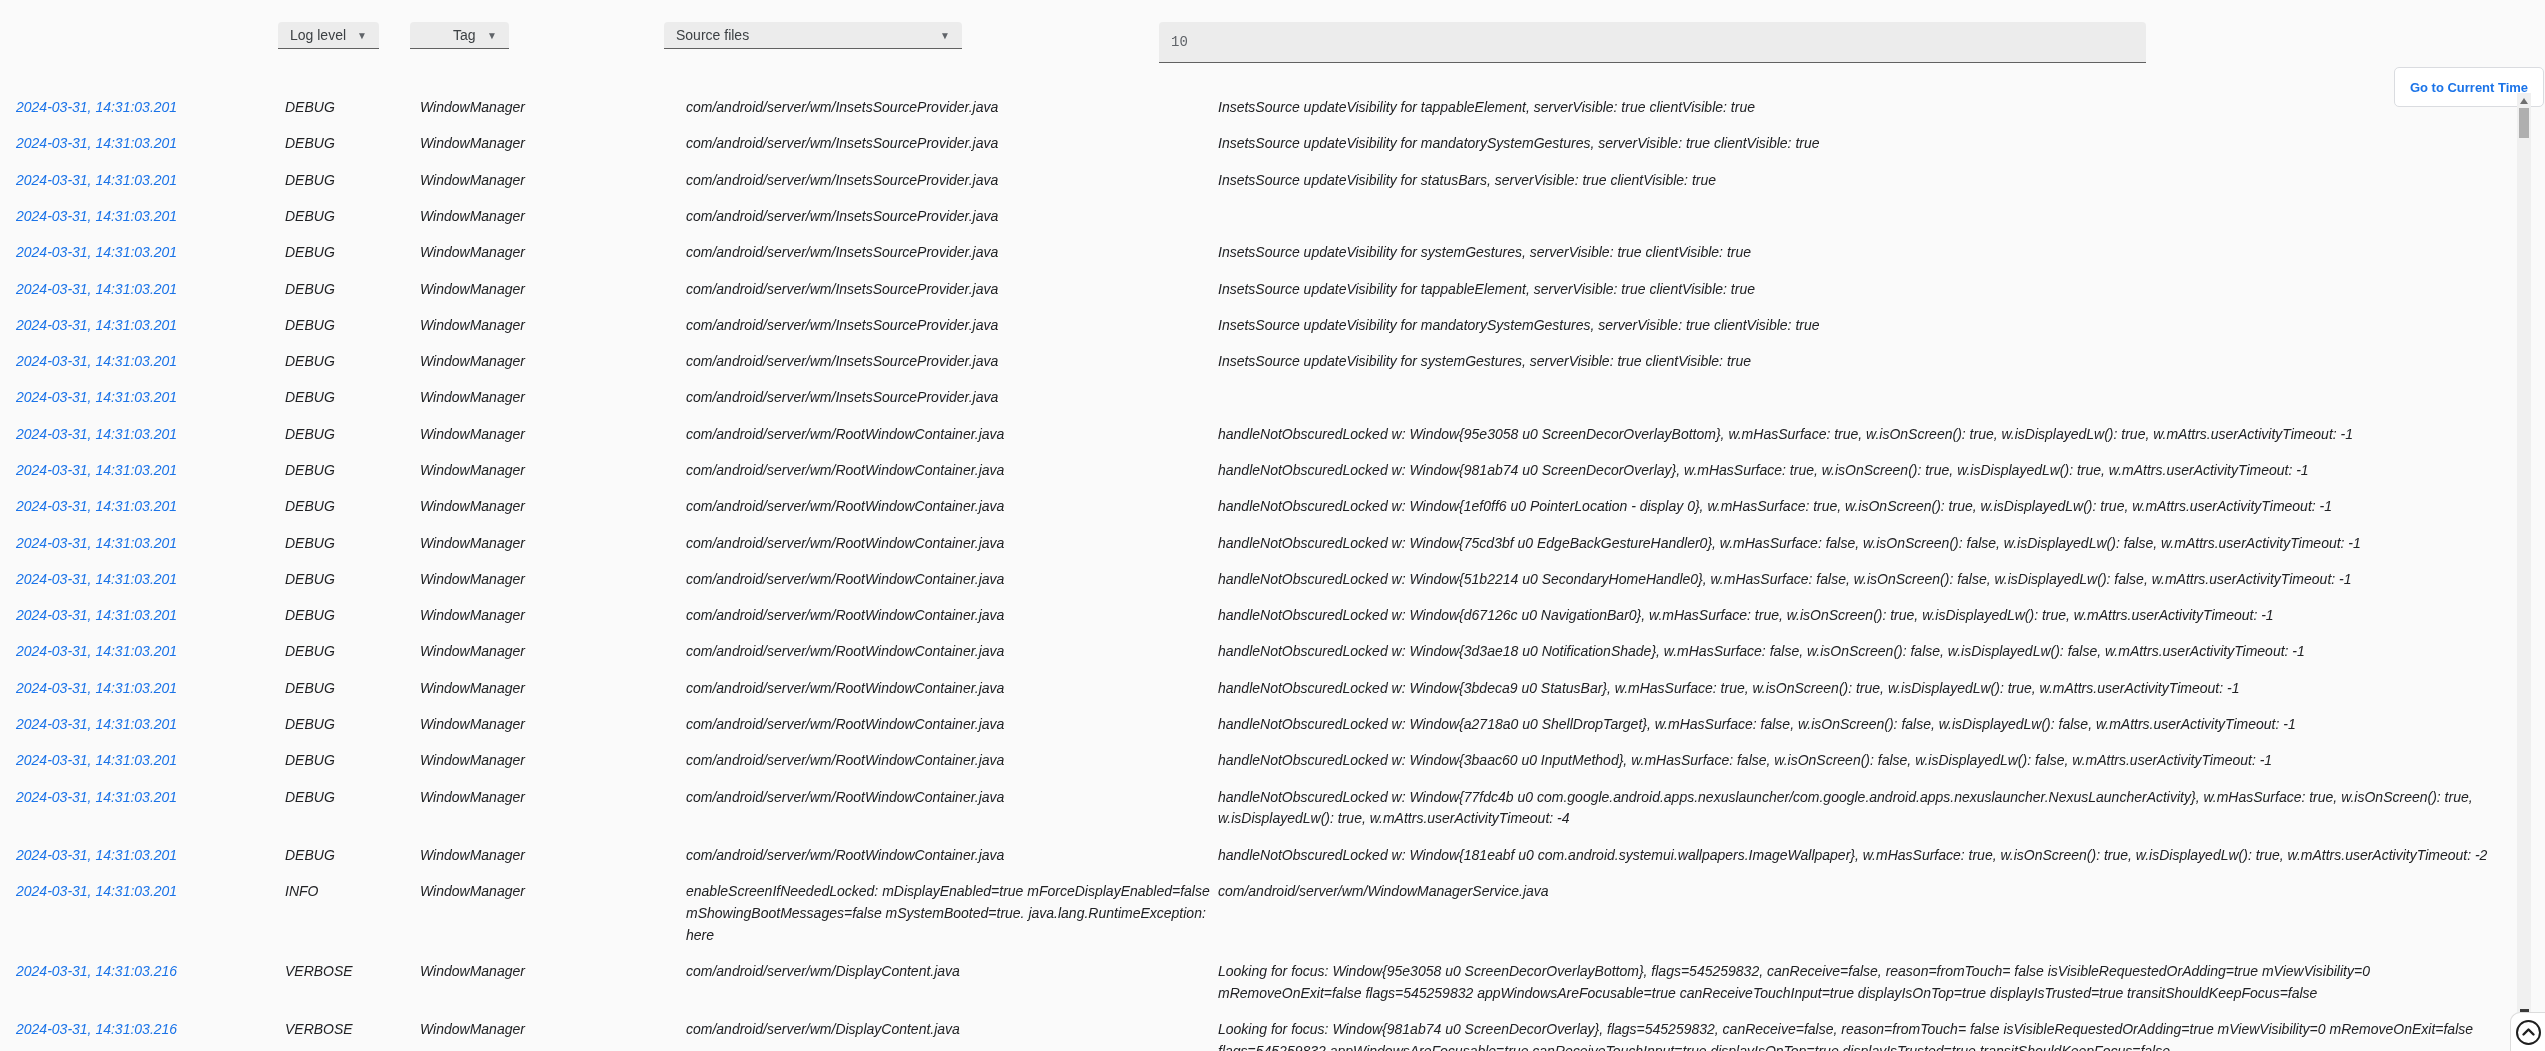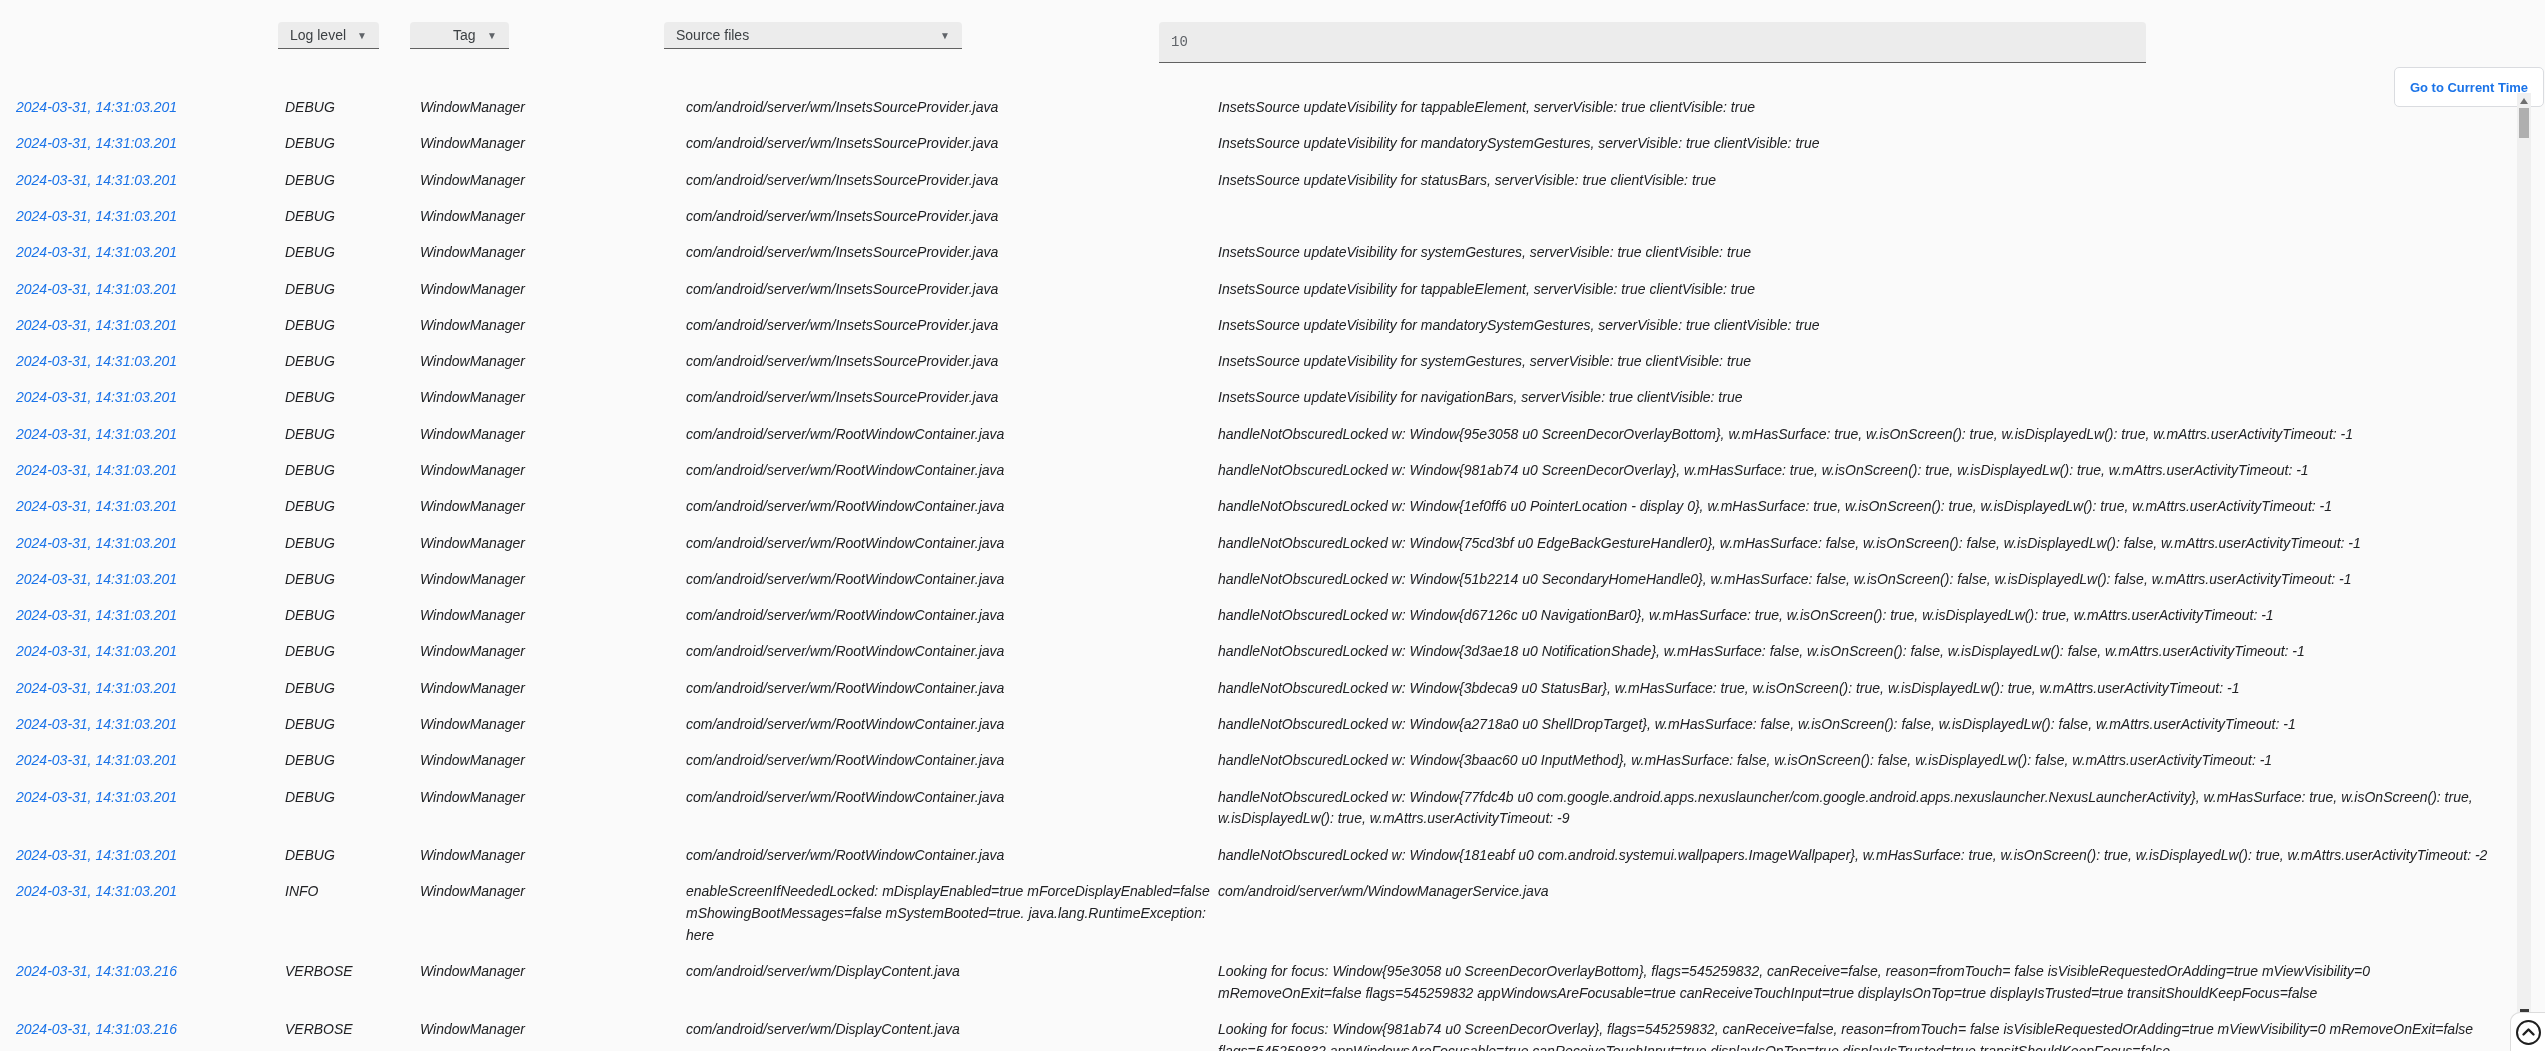--- a/index.html
+++ b/index.html
@@ -145,21 +145,20 @@
     <div class="c lvl">DEBUG</div>
     <div class="c tag">WindowManager</div>
     <div class="c file">com/android/server/wm/InsetsSourceProvider.java</div>
     <div class="c msg">InsetsSource updateVisibility for systemGestures, serverVisible: true clientVisible: true</div>
   </div>
     <div class="row">
     <div class="c ts">2024-03-31, 14:31:03.201</div>
     <div class="c lvl">DEBUG</div>
     <div class="c tag">WindowManager</div>
     <div class="c file">com/android/server/wm/InsetsSourceProvider.java</div>
-    <div class="c msg">InsetsSource updateVisibility for navigationBars, serverVisible: true clientVisible: true</div>
   </div>
     <div class="row">
     <div class="c ts">2024-03-31, 14:31:03.201</div>
     <div class="c lvl">DEBUG</div>
     <div class="c tag">WindowManager</div>
     <div class="c file">com/android/server/wm/RootWindowContainer.java</div>
     <div class="c msg">handleNotObscuredLocked w: Window{95e3058 u0 ScreenDecorOverlayBottom}, w.mHasSurface: true, w.isOnScreen(): true, w.isDisplayedLw(): true, w.mAttrs.userActivityTimeout: -1</div>
   </div>
     <div class="row">
     <div class="c ts">2024-03-31, 14:31:03.201</div>
@@ -222,21 +221,21 @@
     <div class="c lvl">DEBUG</div>
     <div class="c tag">WindowManager</div>
     <div class="c file">com/android/server/wm/RootWindowContainer.java</div>
     <div class="c msg">handleNotObscuredLocked w: Window{3baac60 u0 InputMethod}, w.mHasSurface: false, w.isOnScreen(): false, w.isDisplayedLw(): false, w.mAttrs.userActivityTimeout: -1</div>
   </div>
     <div class="row">
     <div class="c ts">2024-03-31, 14:31:03.201</div>
     <div class="c lvl">DEBUG</div>
     <div class="c tag">WindowManager</div>
     <div class="c file">com/android/server/wm/RootWindowContainer.java</div>
-    <div class="c msg">handleNotObscuredLocked w: Window{77fdc4b u0 com.google.android.apps.nexuslauncher/com.google.android.apps.nexuslauncher.NexusLauncherActivity}, w.mHasSurface: true, w.isOnScreen(): true, w.isDisplayedLw(): true, w.mAttrs.userActivityTimeout: -9</div>
+    <div class="c msg">handleNotObscuredLocked w: Window{77fdc4b u0 com.google.android.apps.nexuslauncher/com.google.android.apps.nexuslauncher.NexusLauncherActivity}, w.mHasSurface: true, w.isOnScreen(): true, w.isDisplayedLw(): true, w.mAttrs.userActivityTimeout: -4</div>
   </div>
     <div class="row">
     <div class="c ts">2024-03-31, 14:31:03.201</div>
     <div class="c lvl">DEBUG</div>
     <div class="c tag">WindowManager</div>
     <div class="c file">com/android/server/wm/RootWindowContainer.java</div>
     <div class="c msg">handleNotObscuredLocked w: Window{181eabf u0 com.android.systemui.wallpapers.ImageWallpaper}, w.mHasSurface: true, w.isOnScreen(): true, w.isDisplayedLw(): true, w.mAttrs.userActivityTimeout: -2</div>
   </div>
     <div class="row">
     <div class="c ts">2024-03-31, 14:31:03.201</div>

